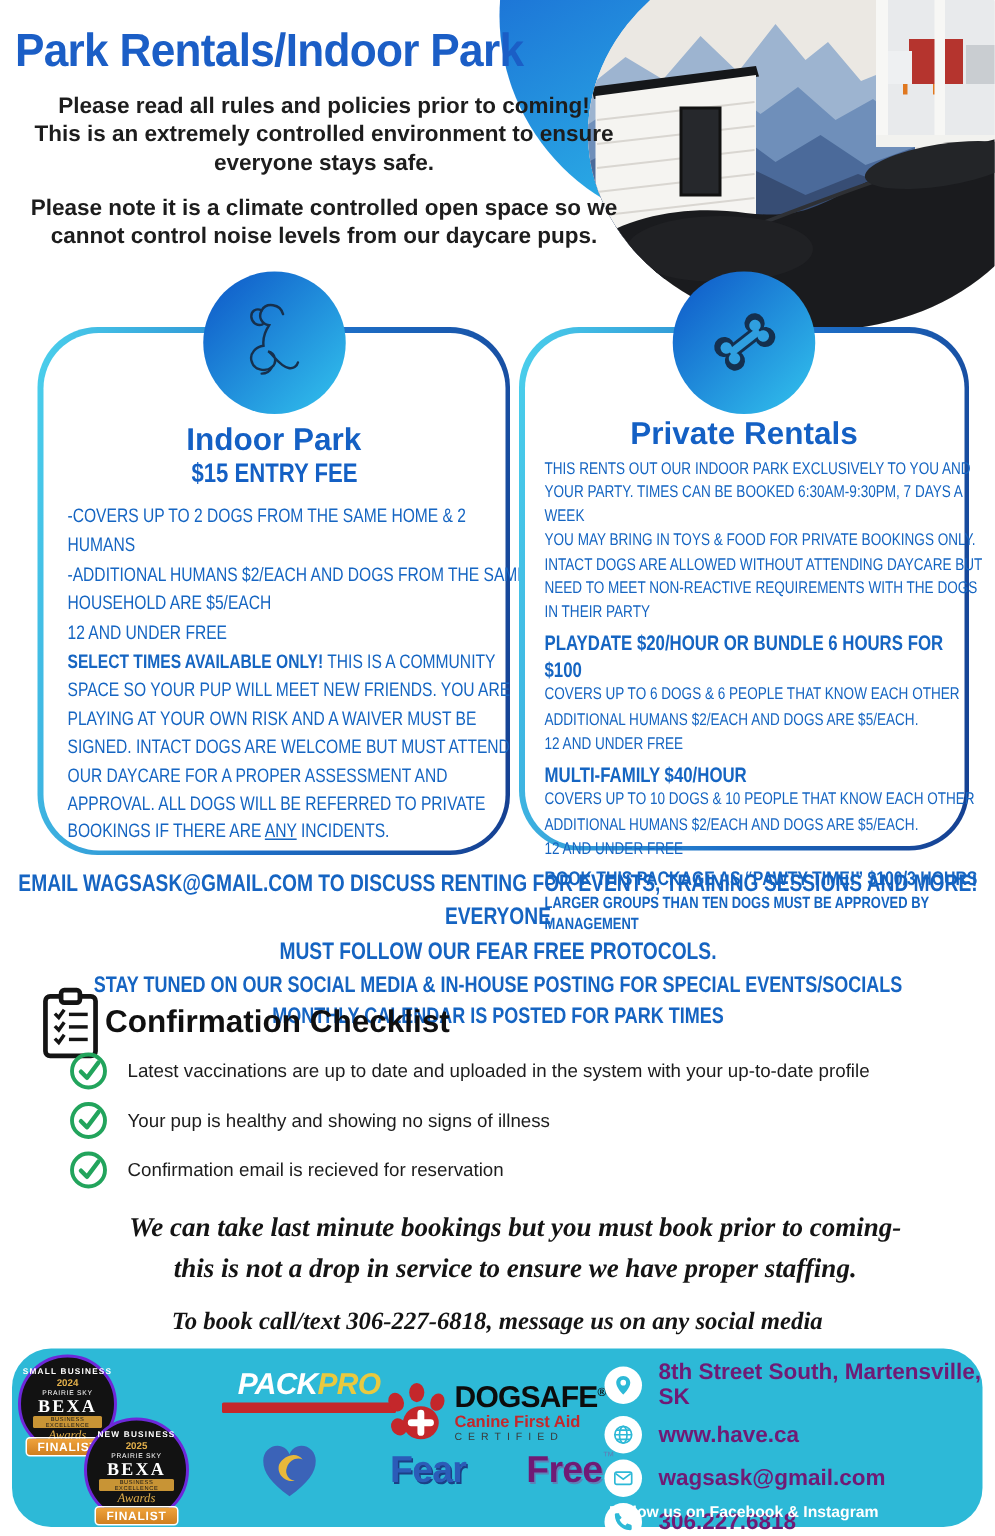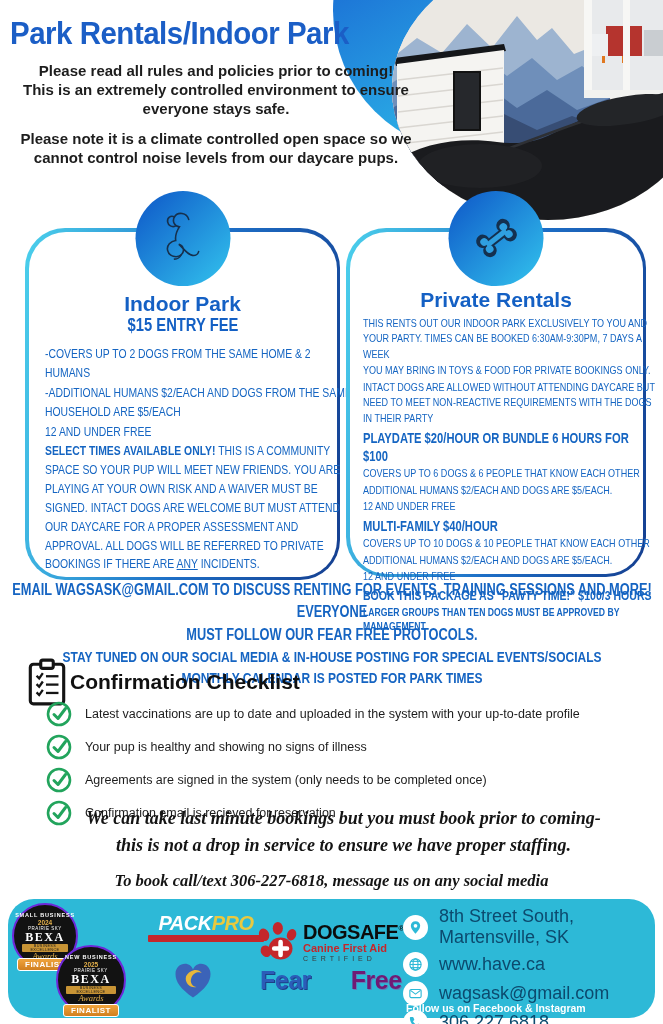--- a/index.html
+++ b/index.html
@@ -15,21 +15,21 @@
   #intro-1{top:62px;}
   #intro-2{top:130px;}
 
   
   #decor-circle{left:333px;top:-132px;width:285px;height:285px;border-radius:50%;
       background:linear-gradient(150deg,#1a6ad4 20%,#2fc0ea 85%);z-index:1;}
   #photo{left:392px;top:-42px;width:312px;height:262px;border-radius:50%;overflow:hidden;z-index:2;background:#ebe8e3;}
   #photo svg{display:block;}
 
   
-  .card{top:228px;border-radius:40px;padding:3.5px;z-index:3;
+  .card{top:218px;border-radius:40px;padding:3.5px;z-index:3;
       background:linear-gradient(100deg,#4bd0ec 0%,#1d6ec6 55%,#153f90 100%);}
   .card-inner{background:#fff;border-radius:37px;width:100%;height:100%;box-sizing:border-box;position:relative;}
   #card-indoor{left:25px;width:308px;height:345px;}
   #card-private{left:346px;width:293px;height:342px;}
   .badge-circle{position:absolute;top:-41px;left:50%;transform:translateX(-50%);
       width:95px;height:95px;border-radius:50%;background:linear-gradient(135deg,#1366cd 15%,#2fb9ea 90%);
       display:flex;align-items:center;justify-content:center;z-index:5;}
   .card-title{text-align:center;font-size:21px;font-weight:700;color:#1460c4;margin:0;line-height:1.1;}
   #card-indoor .card-title{padding-top:60px;}
   #card-private .card-title{padding-top:56px;}
@@ -94,21 +94,21 @@
   #fearfree{left:164px;top:60px;display:flex;align-items:center;gap:6px;}
   #fearfree .t{font-size:25px;font-weight:700;letter-spacing:-0.5px;margin-left:40px;}
   #fearfree .f1{color:#2b5cb8;text-shadow:1px 1px 0 #1c3f86;}
   #fearfree .f2{color:#701a75;text-shadow:1px 1px 0 #5c82b8;}
   #fearfree .tm{font-size:8px;color:#5c82b8;vertical-align:top;}
 
   #contact-col{left:395px;top:7px;}
   .contact-row{display:flex;align-items:center;gap:11px;margin-bottom:4px;}
   .contact-icon{width:25px;height:25px;border-radius:50%;background:#fff;display:flex;
       align-items:center;justify-content:center;flex:0 0 auto;}
-  .contact-row span{color:#0c4a6e;font-size:18px;}
+  .contact-row span{color:#701a75;font-size:15px;font-weight:bold;}
   #follow{position:absolute;left:398px;bottom:4px;color:#fff;font-size:10.5px;font-weight:700;}
 </style>
 </head>
 <body>
 
 <div class="abs" id="decor-circle"></div>
 <div class="abs" id="photo">
   <svg width="312" height="262" viewBox="0 0 312 262">
     <rect x="0" y="0" width="312" height="262" fill="#ebe8e3"></rect>
 
@@ -253,27 +253,20 @@
         <circle cx="13" cy="13" r="11" fill="none" stroke="#22a45c" stroke-width="2.6"></circle>
         <path d="M8 13.5 L12 17.5 L19.5 7.5" fill="none" stroke="#22a45c" stroke-width="3" stroke-linecap="round" stroke-linejoin="round"></path>
       </svg>
       <span>Your pup is healthy and showing no signs of illness</span>
     </div>
     <div class="check-row">
       <svg width="26" height="26" viewBox="0 0 26 26">
         <circle cx="13" cy="13" r="11" fill="none" stroke="#22a45c" stroke-width="2.6"></circle>
         <path d="M8 13.5 L12 17.5 L19.5 7.5" fill="none" stroke="#22a45c" stroke-width="3" stroke-linecap="round" stroke-linejoin="round"></path>
       </svg>
-      <span>Agreements are signed in the system (only needs to be completed once)</span>
-    </div>
-    <div class="check-row">
-      <svg width="26" height="26" viewBox="0 0 26 26">
-        <circle cx="13" cy="13" r="11" fill="none" stroke="#22a45c" stroke-width="2.6"></circle>
-        <path d="M8 13.5 L12 17.5 L19.5 7.5" fill="none" stroke="#22a45c" stroke-width="3" stroke-linecap="round" stroke-linejoin="round"></path>
-      </svg>
       <span>Confirmation email is recieved for reservation</span>
     </div>
   </div>
 
 <div class="abs booking" id="booking-main">We can take last minute bookings but you must book prior to coming-
 this is not a drop in service to ensure we have proper staffing.</div>
 <div class="abs booking" id="booking-call">To book call/text 306-227-6818, message us on any social media</div>
 
 <div class="abs" id="footer">
   <div class="award" id="award-1">

